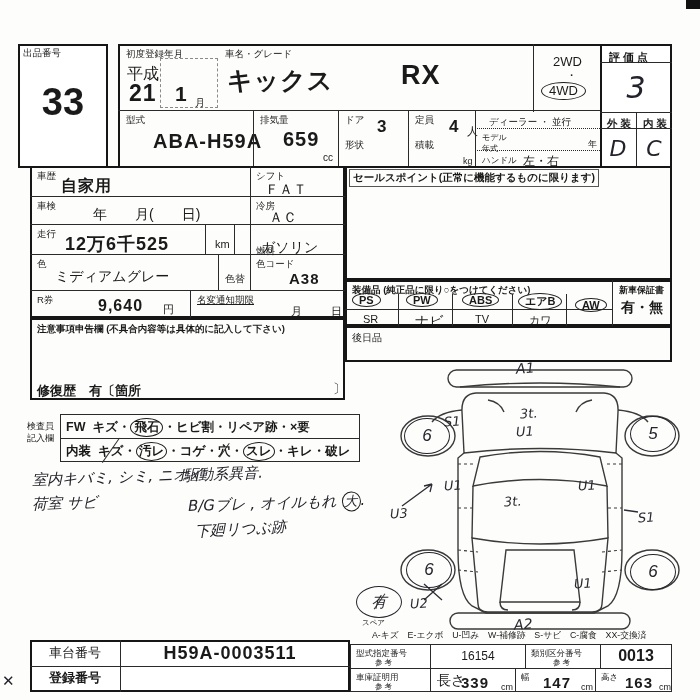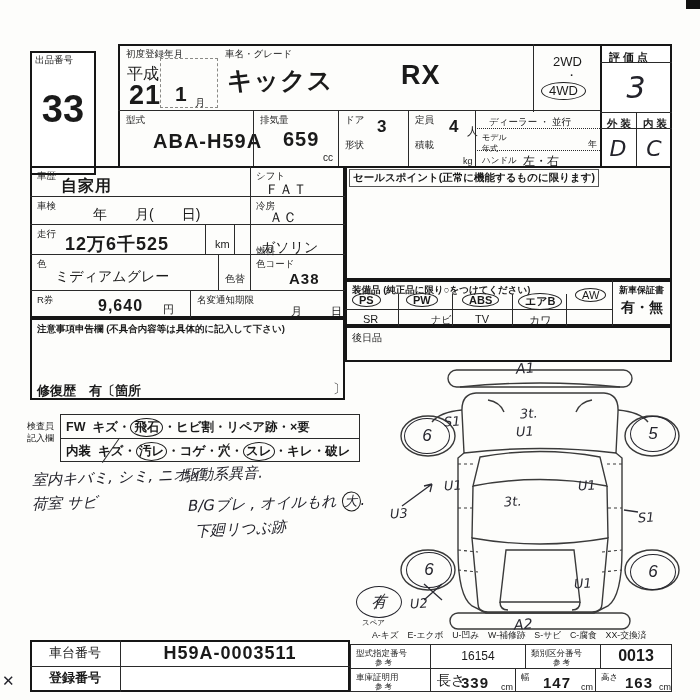--- a/index.html
+++ b/index.html
@@ -28,31 +28,31 @@
   svg{display:block;}
 </style>
 </head>
 <body>
 
 <div class="page">
 
   <div class="abs" style="left:686px;top:0;width:14px;height:9px;background:#111;"></div>
   <div class="abs hw" style="left:2px;top:672px;font-size:15px;">✕</div>
 
-  <div class="abs b2" style="left:30px;top:44px;width:66px;height:124px;background:#fff;margin-top:7px;">
+  <div class="abs b2" style="left:18px;top:44px;width:90px;height:124px;background:#fff;">
     <span class="lbl" style="margin:2px 3px;">出品番号</span>
     <div class="ctr" style="height:84px;font-size:38px;font-weight:bold;">33</div>
   </div>
 
   <div class="abs b2" style="left:118px;top:44px;width:484px;height:124px;"></div>
 
   <span class="lbl cell" style="left:123px;top:47px;">初度登録年月</span>
   <span class="cell" style="left:124px;top:62px;font-size:16px;">平成</span>
   <div class="dashbox" style="left:160px;top:58px;width:56px;height:48px;"></div>
-  <span class="cell val" style="left:126px;top:78px;font-size:27px;">21</span>
+  <span class="cell val" style="left:126px;top:78px;font-size:23px;">21</span>
   <span class="cell val" style="left:172px;top:80px;font-size:21px;">1</span>
   <span class="cell" style="left:192px;top:94px;font-size:10px;">月</span>
 
   <span class="lbl cell" style="left:222px;top:47px;">車名・グレード</span>
   <span class="cell val" style="left:224px;top:62px;font-size:25px;font-weight:bold;">キックス</span>
   <span class="cell val" style="left:398px;top:58px;font-size:27px;font-weight:bold;">RX</span>
 
   <div class="vline" style="left:533px;top:44px;height:68px;"></div>
   <span class="cell" style="left:550px;top:52px;font-size:13px;">2WD</span>
   <span class="cell" style="left:563px;top:66px;font-size:11px;">・</span>
@@ -132,21 +132,21 @@
   <span class="cell" style="left:52px;top:266px;font-size:14px;">ミディアムグレー</span>
   <div class="vline" style="left:218px;top:254px;height:36px;"></div>
   <span class="cell" style="left:222px;top:270px;font-size:10px;">色替</span>
   <span class="lbl cell" style="left:253px;top:257px;">色コード</span>
   <span class="cell val" style="left:286px;top:268px;font-size:15px;">A38</span>
 
   <span class="lbl cell" style="left:34px;top:293px;">R券</span>
   <span class="cell val" style="left:95px;top:295px;font-size:16px;">9,640</span>
   <span class="cell" style="left:160px;top:300px;font-size:11px;">円</span>
   <div class="vline" style="left:190px;top:290px;height:28px;"></div>
-  <span class="lbl cell" style="left:194px;top:293px;">名変通知期限</span>
+  <span class="lbl cell" style="left:194px;top:293px;text-decoration:underline;">名変通知期限</span>
   <span class="cell" style="left:288px;top:302px;font-size:11px;">月</span>
   <span class="cell" style="left:328px;top:302px;font-size:11px;">日</span>
 
   <div class="abs b2" style="left:30px;top:318px;width:315px;height:82px;"></div>
   <span class="cell" style="left:34px;top:380px;font-size:13px;font-weight:bold;">修復歴　有〔箇所</span>
   <span class="cell" style="left:34px;top:321px;font-size:9.5px;font-weight:bold;">注意事項申告欄 (不具合内容等は具体的に記入して下さい)</span>
   <span class="cell" style="left:330px;top:378px;font-size:13px;">〕</span>
 
   <div class="abs b2" style="left:345px;top:166px;width:327px;height:114px;"></div>
   <span class="cell" style="left:349px;top:169px;font-size:10.5px;font-weight:bold;border:1px solid #555;padding:1px 3px;">セールスポイント(正常に機能するものに限ります)</span>
@@ -159,23 +159,23 @@
 
   <div class="hline" style="left:345px;top:309px;width:267px;"></div>
   <div class="vline" style="left:398px;top:294px;height:32px;"></div>
   <div class="vline" style="left:452px;top:294px;height:32px;"></div>
   <div class="vline" style="left:512px;top:294px;height:32px;"></div>
   <div class="vline" style="left:566px;top:294px;height:32px;"></div>
   <span class="cell circ" style="left:352px;top:293px;font-size:11px;font-weight:bold;">PS</span>
   <span class="cell circ" style="left:406px;top:293px;font-size:11px;font-weight:bold;">PW</span>
   <span class="cell circ" style="left:462px;top:293px;font-size:11px;font-weight:bold;">ABS</span>
   <span class="cell circ" style="left:518px;top:293px;font-size:11px;font-weight:bold;">エアB</span>
-  <span class="cell circ" style="left:575px;top:288px;font-size:11px;font-weight:normal;">AW</span>
+  <span class="cell circ" style="left:575px;top:298px;font-size:11px;font-weight:bold;">AW</span>
   <span class="cell" style="left:360px;top:311px;font-size:11px;">SR</span>
-  <span class="cell" style="left:412px;top:311px;font-size:10px;margin-left:16px;">ナビ</span>
+  <span class="cell" style="left:412px;top:311px;font-size:14px;">ナビ</span>
   <span class="cell" style="left:472px;top:311px;font-size:11px;">TV</span>
   <span class="cell" style="left:526px;top:311px;font-size:11px;font-family:Liberation Serif, serif;">カワ</span>
 
   <div class="abs b2" style="left:345px;top:326px;width:327px;height:36px;"></div>
   <span class="cell" style="left:349px;top:329px;font-size:10px;">後日品</span>
 
   <span class="cell" style="left:24px;top:418px;font-size:9px;">検査員</span>
   <span class="cell" style="left:24px;top:430px;font-size:9px;">記入欄</span>
   <div class="abs b1" style="left:60px;top:414px;width:300px;height:48px;"></div>
   <div class="hline" style="left:60px;top:438px;width:300px;"></div>

